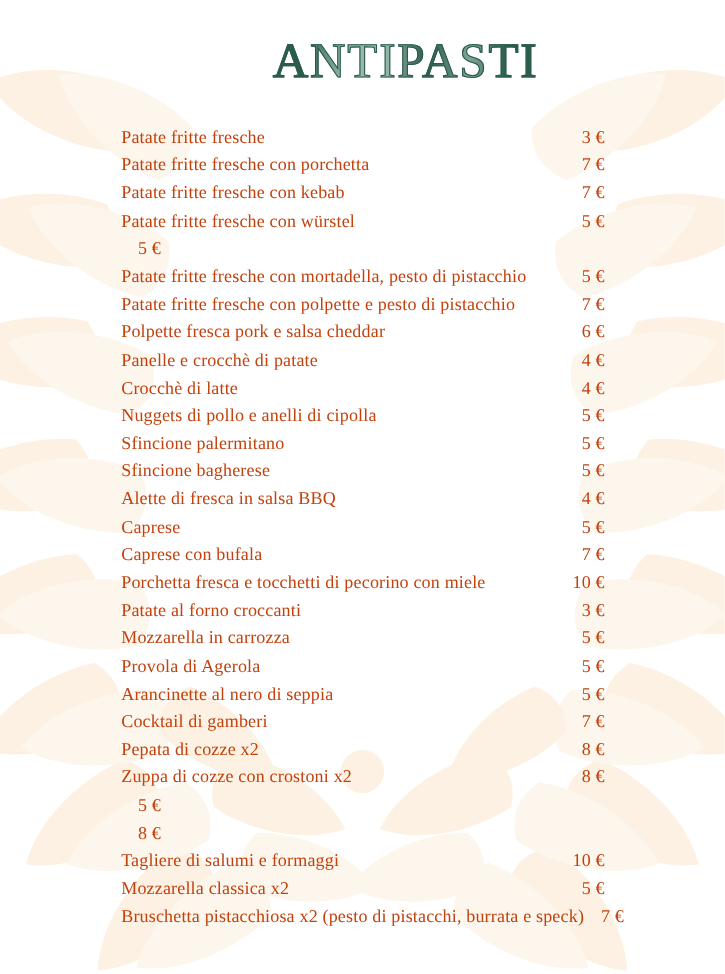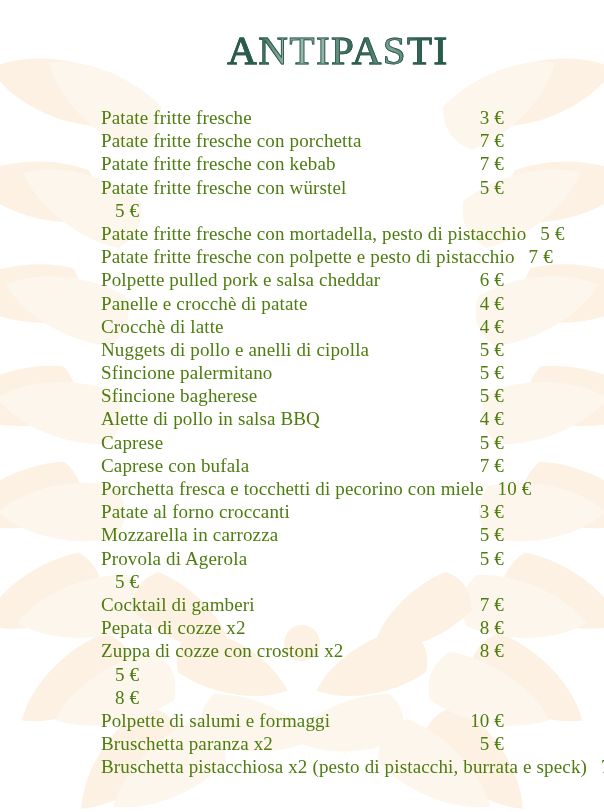--- a/index.html
+++ b/index.html
@@ -78,22 +78,22 @@
     position: absolute;
     left: 101px;
     top: 107px;
     width: 403px;
   }
   .menu-row {
     display: flex;
     align-items: baseline;
     justify-content: space-between;
     height: 23.2px;
-    font-size: 19px;
-    color: #4d7c0f;
+    font-size: 15px;
+    color: #c2410c;
     white-space: nowrap;
   }
   .item-name {
     flex: 0 1 auto;
     letter-spacing: 0.15px;
   }
   .item-price {
     flex: 0 0 auto;
     text-align: right;
     letter-spacing: 0.15px;
@@ -270,21 +270,21 @@
       </li>
       <li class="menu-row">
         <span class="item-name">Patate fritte fresche con mortadella, pesto di pistacchio</span>
         <span class="item-price">5 €</span>
       </li>
       <li class="menu-row">
         <span class="item-name">Patate fritte fresche con polpette e pesto di pistacchio</span>
         <span class="item-price">7 €</span>
       </li>
       <li class="menu-row">
-        <span class="item-name">Polpette pulled pork e salsa cheddar</span>
+        <span class="item-name">Polpette fresca pork e salsa cheddar</span>
         <span class="item-price">6 €</span>
       </li>
       <li class="menu-row">
         <span class="item-name">Panelle e crocchè di patate</span>
         <span class="item-price">4 €</span>
       </li>
       <li class="menu-row">
         <span class="item-name">Crocchè di latte</span>
         <span class="item-price">4 €</span>
       </li>
@@ -294,21 +294,21 @@
       </li>
       <li class="menu-row">
         <span class="item-name">Sfincione palermitano</span>
         <span class="item-price">5 €</span>
       </li>
       <li class="menu-row">
         <span class="item-name">Sfincione bagherese</span>
         <span class="item-price">5 €</span>
       </li>
       <li class="menu-row">
-        <span class="item-name">Alette di pollo in salsa BBQ</span>
+        <span class="item-name">Alette di fresca in salsa BBQ</span>
         <span class="item-price">4 €</span>
       </li>
       <li class="menu-row">
         <span class="item-name">Caprese</span>
         <span class="item-price">5 €</span>
       </li>
       <li class="menu-row">
         <span class="item-name">Caprese con bufala</span>
         <span class="item-price">7 €</span>
       </li>
@@ -322,20 +322,21 @@
       </li>
       <li class="menu-row">
         <span class="item-name">Mozzarella in carrozza</span>
         <span class="item-price">5 €</span>
       </li>
       <li class="menu-row">
         <span class="item-name">Provola di Agerola</span>
         <span class="item-price">5 €</span>
       </li>
       <li class="menu-row">
+        <span class="item-name">Arancinette al nero di seppia</span>
         <span class="item-price">5 €</span>
       </li>
       <li class="menu-row">
         <span class="item-name">Cocktail di gamberi</span>
         <span class="item-price">7 €</span>
       </li>
       <li class="menu-row">
         <span class="item-name">Pepata di cozze x2</span>
         <span class="item-price">8 €</span>
       </li>
@@ -343,25 +344,25 @@
         <span class="item-name">Zuppa di cozze con crostoni x2</span>
         <span class="item-price">8 €</span>
       </li>
       <li class="menu-row">
         <span class="item-price">5 €</span>
       </li>
       <li class="menu-row">
         <span class="item-price">8 €</span>
       </li>
       <li class="menu-row">
-        <span class="item-name">Polpette di salumi e formaggi</span>
+        <span class="item-name">Tagliere di salumi e formaggi</span>
         <span class="item-price">10 €</span>
       </li>
       <li class="menu-row">
-        <span class="item-name">Bruschetta paranza x2</span>
+        <span class="item-name">Mozzarella classica x2</span>
         <span class="item-price">5 €</span>
       </li>
       <li class="menu-row">
         <span class="item-name">Bruschetta pistacchiosa x2 (pesto di pistacchi, burrata e speck)</span>
         <span class="item-price">7 €</span>
       </li>
     </ul>
 
 </div>
 

